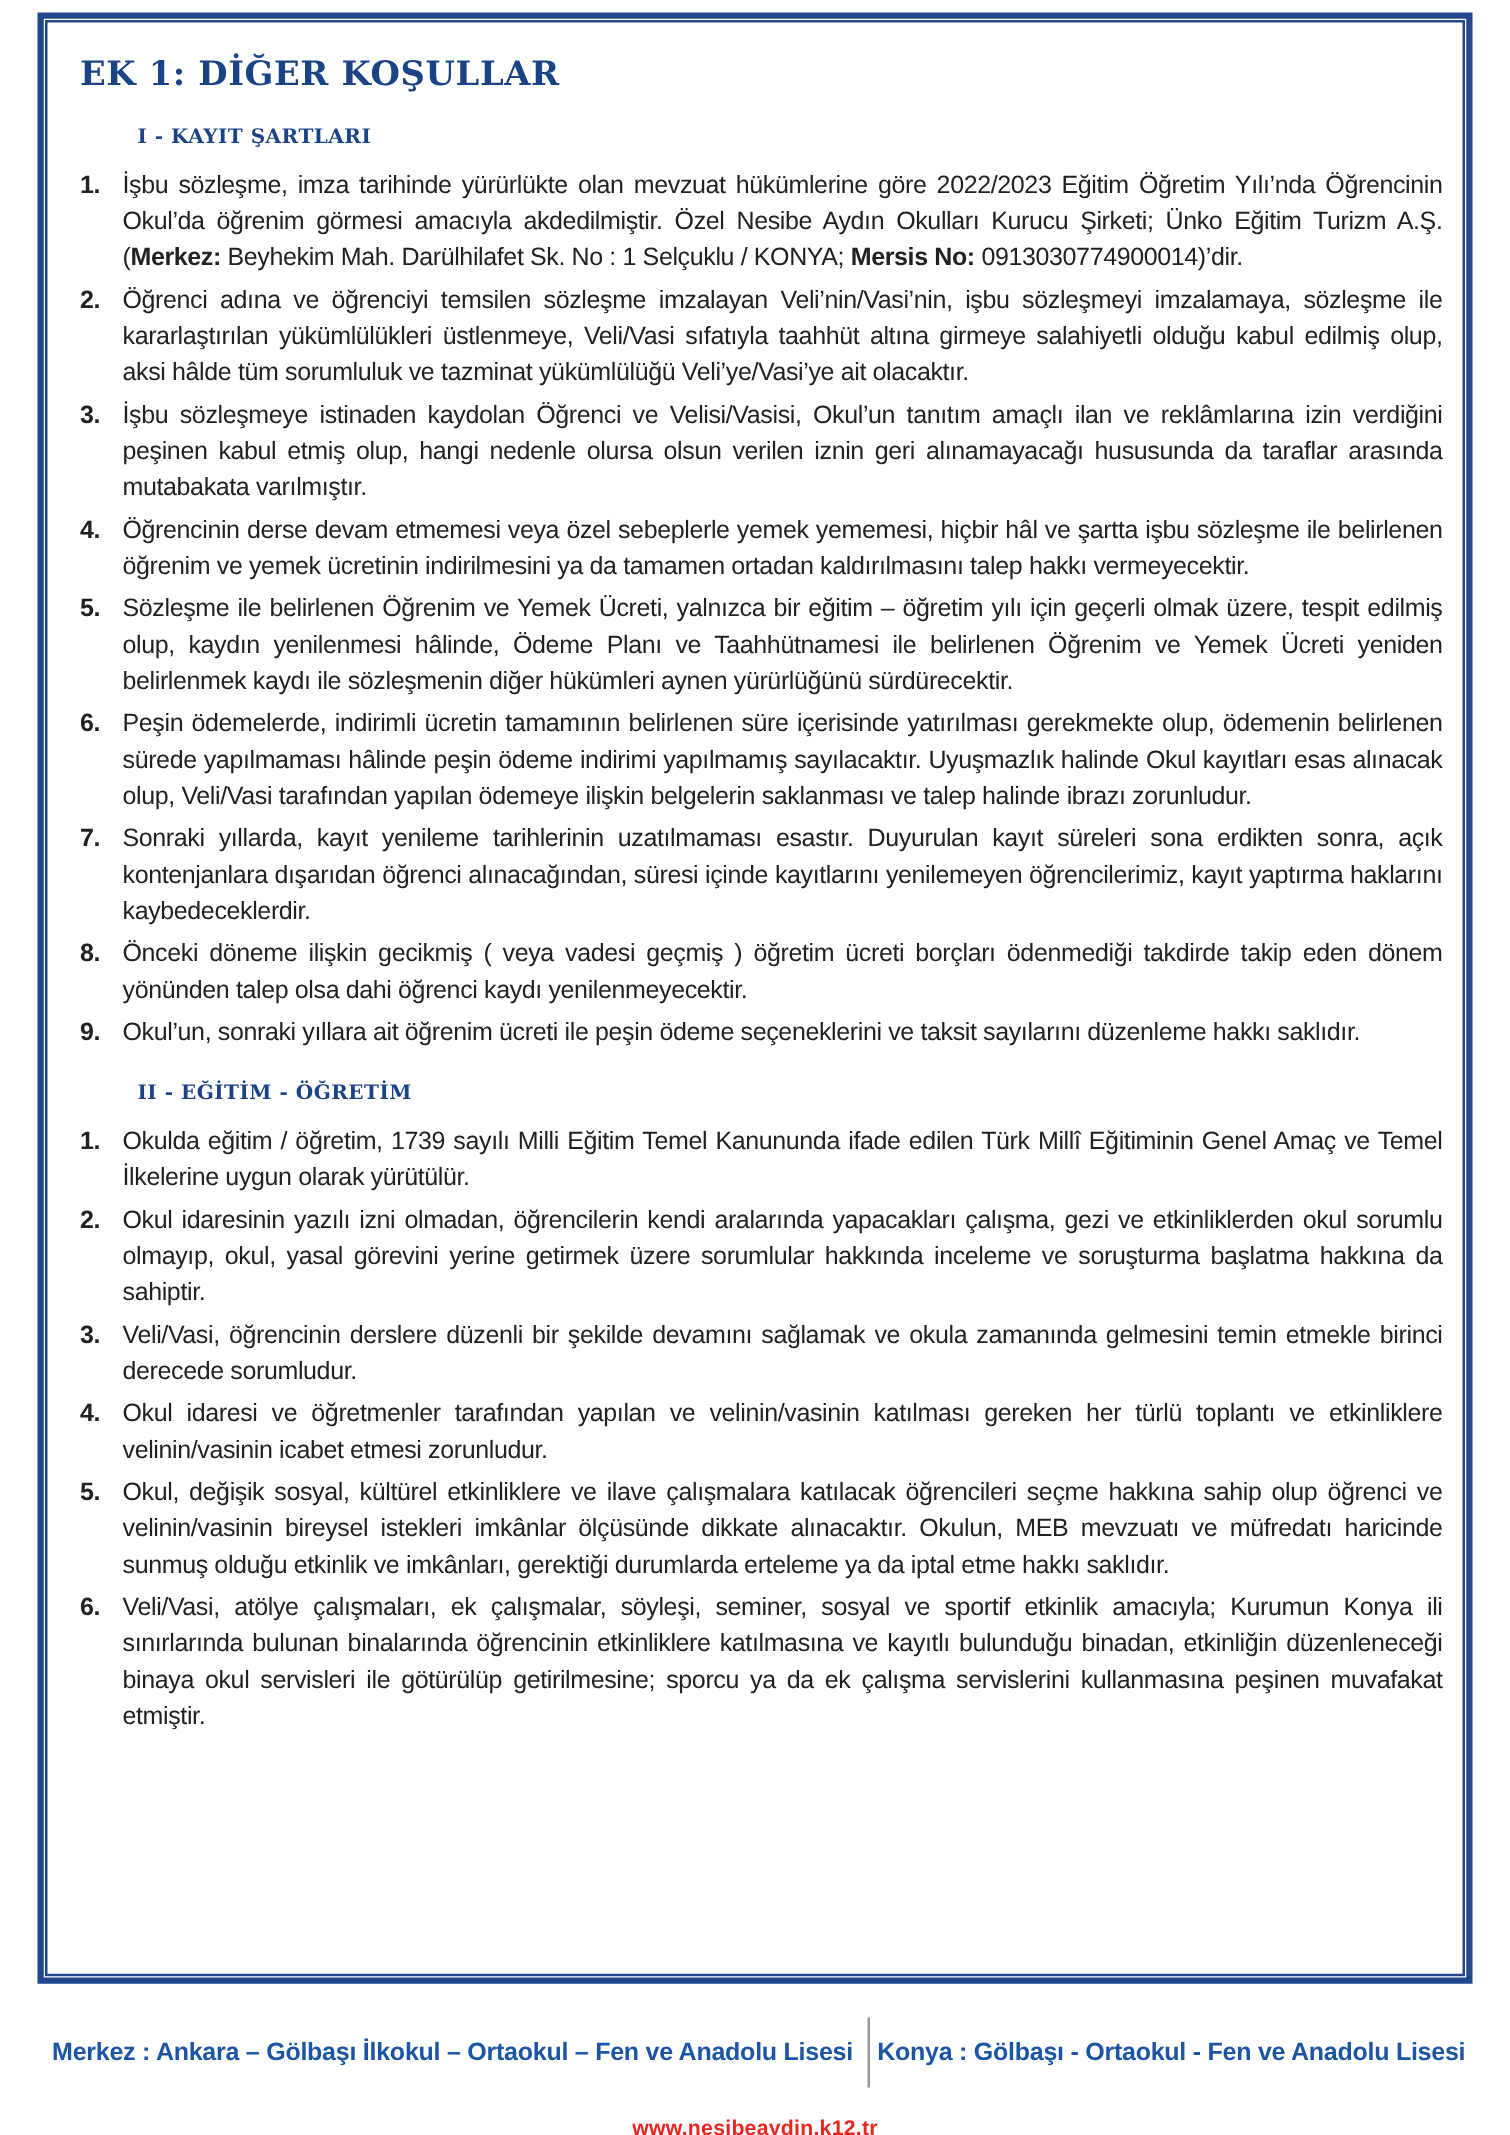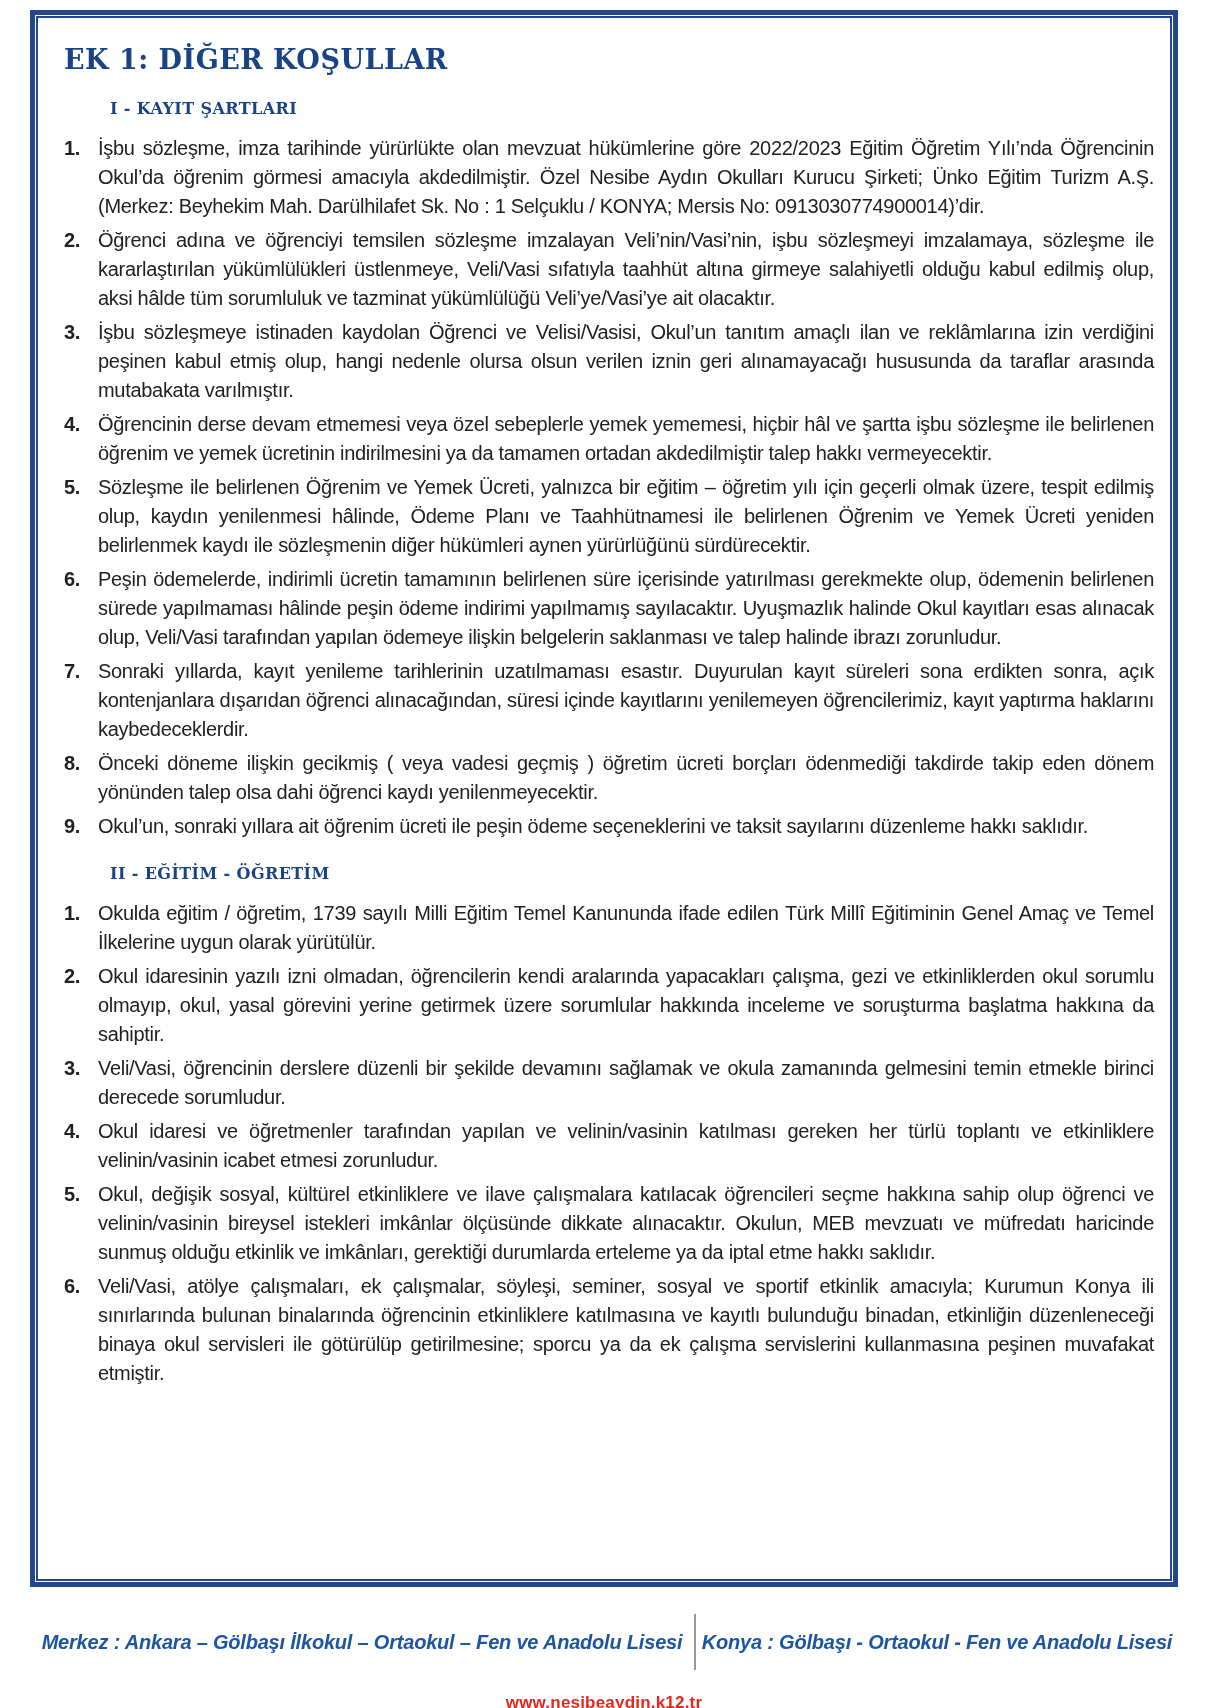--- a/index.html
+++ b/index.html
@@ -37,23 +37,23 @@
     display:flex;align-items:flex-start;
     margin:0 0 5px 0;
     font-size:20px;line-height:29px;letter-spacing:-0.3px;
   }
   ol.items .num{
     flex:0 0 34px;font-weight:700;white-space:nowrap;
   }
   ol.items .txt{
     flex:1 1 auto;text-align:justify;
   }
-  ol.items .txt .b{font-weight:400;}
+  ol.items .txt .b{font-weight:700;}
   .footer{
-    display:flex;align-items:center;margin-top:26px;height:58px;font-style:italic;
+    display:flex;align-items:center;margin-top:26px;height:58px;
   }
   .footer-cell{
     display:flex;align-items:center;justify-content:center;
     font-weight:700;font-size:20px;letter-spacing:-0.2px;
     color:var(--footer-blue,#1b55a4);
   }
   .footer-cell.left{width:664px;}
   .footer-cell.right{flex:1 1 auto;}
   .footer-divider{
     width:2px;height:56px;background:var(--divider-gray,#9a9a9a);
@@ -86,21 +86,21 @@
     <span class="txt"><span>Öğrenci adına ve öğrenciyi temsilen sözleşme imzalayan Veli’nin/Vasi’nin, işbu sözleşmeyi imzalamaya, sözleşme ile kararlaştırılan yükümlülükleri üstlenmeye, Veli/Vasi sıfatıyla taahhüt altına girmeye salahiyetli olduğu kabul edilmiş olup, aksi hâlde tüm sorumluluk ve tazminat yükümlülüğü Veli’ye/Vasi’ye ait olacaktır.</span></span>
   </li>
 
   <li>
     <span class="num">3.</span>
     <span class="txt"><span>İşbu sözleşmeye istinaden kaydolan Öğrenci ve Velisi/Vasisi, Okul’un tanıtım amaçlı ilan ve reklâmlarına izin verdiğini peşinen kabul etmiş olup, hangi nedenle olursa olsun verilen iznin geri alınamayacağı hususunda da taraflar arasında mutabakata varılmıştır.</span></span>
   </li>
 
   <li>
     <span class="num">4.</span>
-    <span class="txt"><span>Öğrencinin derse devam etmemesi veya özel sebeplerle yemek yememesi, hiçbir hâl ve şartta işbu sözleşme ile belirlenen öğrenim ve yemek ücretinin indirilmesini ya da tamamen ortadan akdedilmiştir talep hakkı vermeyecektir.</span></span>
+    <span class="txt"><span>Öğrencinin derse devam etmemesi veya özel sebeplerle yemek yememesi, hiçbir hâl ve şartta işbu sözleşme ile belirlenen öğrenim ve yemek ücretinin indirilmesini ya da tamamen ortadan kaldırılmasını talep hakkı vermeyecektir.</span></span>
   </li>
 
   <li>
     <span class="num">5.</span>
     <span class="txt"><span>Sözleşme ile belirlenen Öğrenim ve Yemek Ücreti, yalnızca bir eğitim – öğretim yılı için geçerli olmak üzere, tespit edilmiş olup, kaydın yenilenmesi hâlinde, Ödeme Planı ve Taahhütnamesi ile belirlenen Öğrenim ve Yemek Ücreti yeniden belirlenmek kaydı ile sözleşmenin diğer hükümleri aynen yürürlüğünü sürdürecektir.</span></span>
   </li>
 
   <li>
     <span class="num">6.</span>
     <span class="txt"><span>Peşin ödemelerde, indirimli ücretin tamamının belirlenen süre içerisinde yatırılması gerekmekte olup, ödemenin belirlenen sürede yapılmaması hâlinde peşin ödeme indirimi yapılmamış sayılacaktır. Uyuşmazlık halinde Okul kayıtları esas alınacak olup, Veli/Vasi tarafından yapılan ödemeye ilişkin belgelerin saklanması ve talep halinde ibrazı zorunludur.</span></span>

